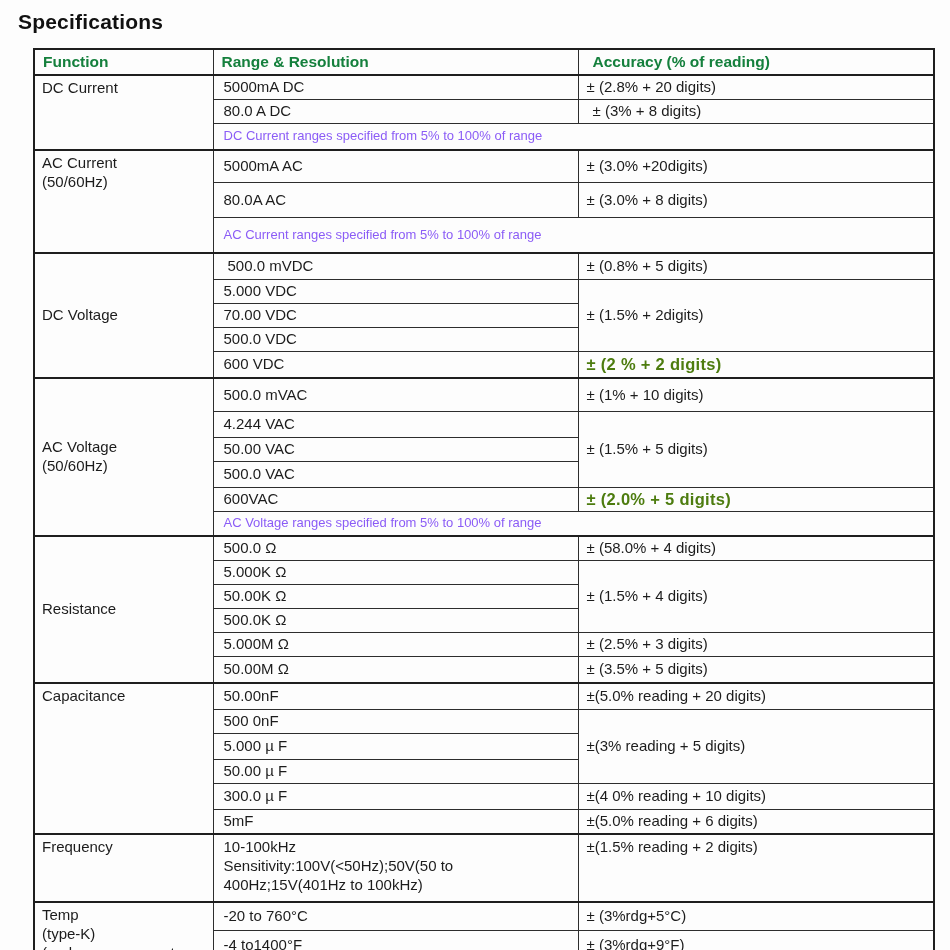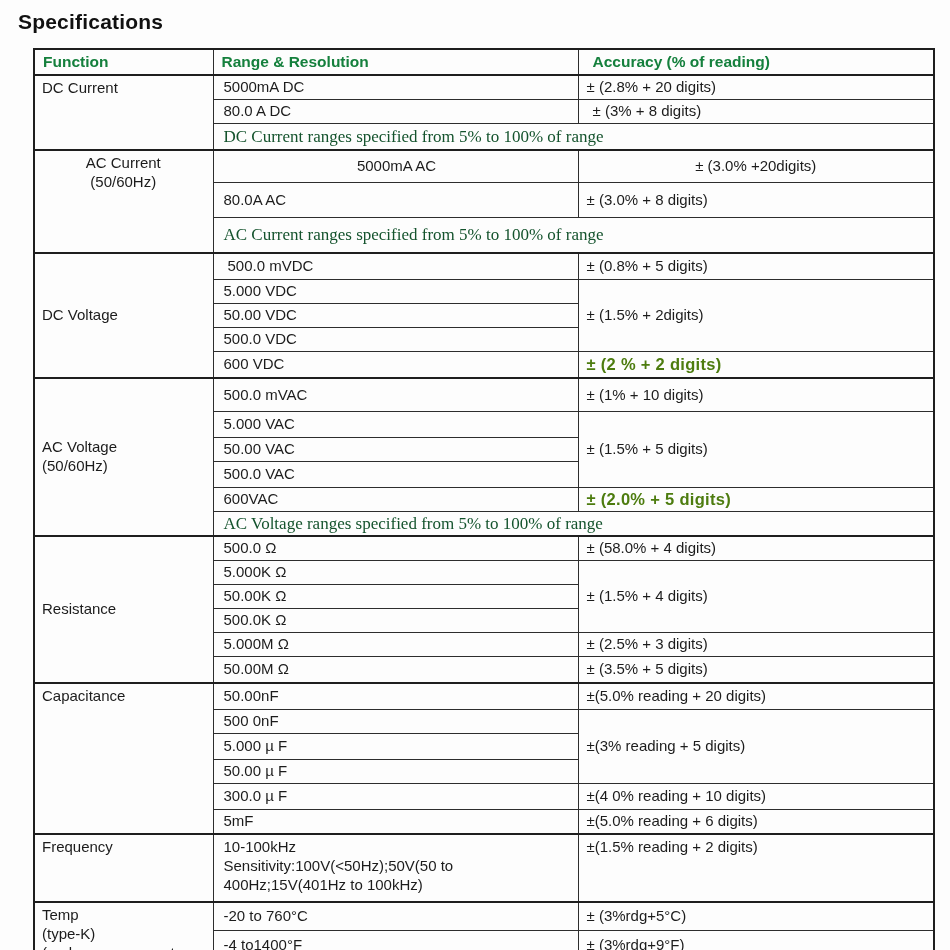--- a/index.html
+++ b/index.html
@@ -59,35 +59,35 @@
     color: #15803d;
   }
   td { height: 21px; }
   
   .fn   { padding-left: 7px; }
   .rng  { padding-left: 10px; }
   .pl14 { padding-left: 14px; }
   .vtop { vertical-align: top; padding-top: 3px; }
   .pt4  { padding-top: 5px; }
   .note {
-    font-family: Liberation Serif, serif;
-    font-size: 17px;
+    font-family: Liberation Sans, sans-serif;
+    font-size: 13px;
     padding-left: 10px;
-    color: #14532d;
+    color: #8b5cf6;
   }
   .emph {
     font-size: 16.5px;
     font-weight: bold;
     letter-spacing: 0.3px;
     color: #4d7c0f;
   }
   tr.sec > td { border-top: 2px solid #1e1e1e; }
   tr.h23 > td { height: 23px; }
   tr.h25 > td { height: 25px; }
-  tr.h29 > td { height: 29px; text-align: center; }
+  tr.h29 > td { height: 29px; }
   tr.h30 > td { height: 30px; }
   tr.h32 > td { height: 32px; }
   tr.h56 > td { height: 56px; }
   tr.h62 > td { height: 62px; margin-top: 45px; }
 </style>
 </head>
 <body>
 
 <div class="page">
   <h1 class="doc-title">Specifications</h1>
@@ -131,37 +131,37 @@
         <tr class="sec h23">
           <td rowspan="5" class="fn">DC Voltage</td>
           <td class="rng pl14">500.0 mVDC</td>
           <td>± (0.8% + 5 digits)</td>
         </tr>
         <tr>
           <td class="rng">5.000 VDC</td>
           <td rowspan="3">± (1.5% + 2digits)</td>
         </tr>
         <tr>
-          <td class="rng">50.00 VDC</td>
+          <td class="rng">70.00 VDC</td>
         </tr>
         <tr>
           <td class="rng">500.0 VDC</td>
         </tr>
         <tr class="h23">
           <td class="rng">600 VDC</td>
           <td class="emph">± (2 % + 2 digits)</td>
         </tr>
         <tr class="sec h30">
           <td rowspan="6" class="fn">AC Voltage
 (50/60Hz)</td>
           <td class="rng">500.0 mVAC</td>
           <td>± (1% + 10 digits)</td>
         </tr>
         <tr class="h23">
-          <td class="rng">5.000 VAC</td>
+          <td class="rng">4.244 VAC</td>
           <td rowspan="3">± (1.5% + 5 digits)</td>
         </tr>
         <tr>
           <td class="rng">50.00 VAC</td>
         </tr>
         <tr class="h23">
           <td class="rng">500.0 VAC</td>
         </tr>
         <tr>
           <td class="rng">600VAC</td>

